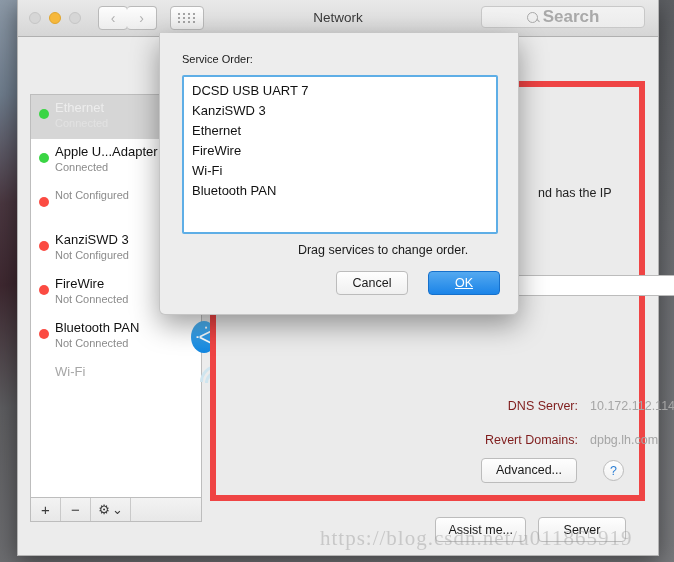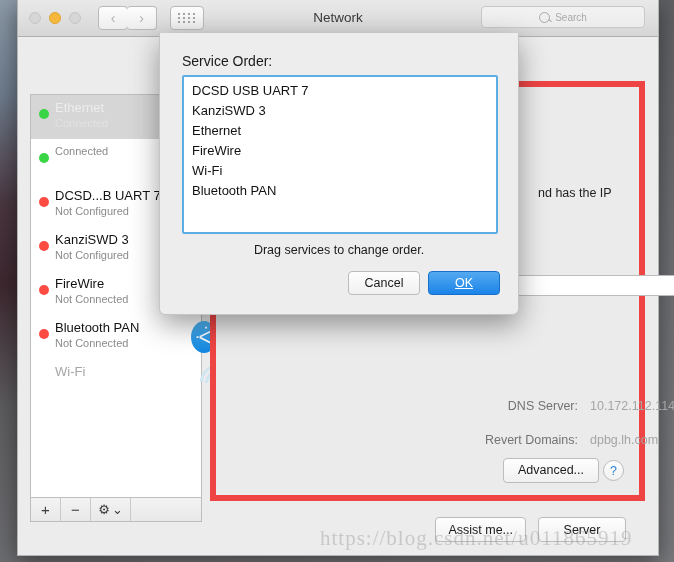--- a/index.html
+++ b/index.html
@@ -66,21 +66,21 @@
   #win-title {
     position: absolute; left: 0; top: 10px; width: 100%;
     text-align: center; font-size: 13.5px; color: #3a3a3a;
   }
 
   #search-field {
     position: absolute; right: 13px; top: 6px; width: 164px; height: 22px;
     background: linear-gradient(180deg,#f2f2f2,#ececec);
     border: 1px solid #c8c8c8; border-radius: 4px;
     display: flex; align-items: center; justify-content: center; gap: 5px;
-    color: #a9a9a9; font-size: 10px; box-sizing: border-box;
+    color: #a9a9a9; font-size: 17px; box-sizing: border-box; font-weight: bold;
   }
   .mag { width: 9px; height: 9px; border: 1.3px solid #a9a9a9; border-radius: 50%; position: relative; }
   .mag::after { content:""; position:absolute; width:4px; height:1.3px; background:#a9a9a9; transform: rotate(45deg); right:-3px; bottom:0px; }
 
   
   #content { position: absolute; left: 0; top: 37px; width: 100%; bottom: 0; }
 
   
   #sidebar {
     position: absolute; left: 12px; top: 57px; width: 172px; height: 404px;
@@ -147,28 +147,28 @@
   #detail-note {
     position: absolute; left: 322px; top: 99px;
     font-size: 12.5px; color: #222; white-space: nowrap;
   }
   #detail-combo {
     position: absolute; left: 288px; top: 188px; width: 318px; height: 21px;
     background: #fff; border: 1px solid #bcbcbc; border-radius: 3px;
     box-sizing: border-box;
   }
   .field-row { position: absolute; font-size: 12.5px; white-space: nowrap; }
-  .field-label { color: #737373; text-align: right; position: absolute; right: 0; }
+  .field-label { color: #7f1d1d; text-align: right; position: absolute; right: 0; }
   .field-value { color: #a5a5a5; position: absolute; left: 0; }
   #row-dns    { left: 232px; top: 312px; width: 400px; height: 16px; }
   #row-search { left: 232px; top: 346px; width: 400px; height: 16px; }
   .lbl-box { position: absolute; left: 0; top: 0; width: 130px; }
   .val-box { position: absolute; left: 142px; top: 0; }
 
-  #advanced-row { position: absolute; right: 15px; bottom: 12px; display: flex; align-items: center; gap: 4px; }
+  #advanced-row { position: absolute; right: 15px; bottom: 12px; display: flex; align-items: center; gap: 26px; }
   .btn {
     background: linear-gradient(180deg,#fefefe,#f0f0f0);
     border: 1px solid #bcbcbc; border-radius: 4px;
     font-size: 12.5px; color: #1a1a1a;
     padding: 4px 14px 5px; box-sizing: border-box;
     display: inline-flex; align-items: center; justify-content: center;
   }
   .help-btn {
     width: 21px; height: 21px; border-radius: 50%;
     background: linear-gradient(180deg,#fefefe,#f1f1f1);
@@ -185,38 +185,38 @@
   #sheet {
     position: absolute; left: 141px; top: -4px; width: 360px; height: 282px;
     background: #ededed;
     border: 1px solid #c5c5c5; border-top: none;
     border-radius: 0 0 6px 6px;
     box-shadow: 0 10px 28px rgba(0,0,0,.38);
     box-sizing: border-box;
   }
   #sheet-title {
     position: absolute; left: 22px; top: 20px;
-    font-size: 14px; color: #1a1a1a;
+    font-size: 11px; color: #1a1a1a;
   }
   #order-list {
     position: absolute; left: 22px; top: 42px; width: 316px; height: 159px;
     background: #fff;
     border: 2px solid #5eaee6; border-radius: 2px;
     box-sizing: border-box; padding: 4px 0 16px 6px; overflow: hidden;
   }
   .order-item {
     font-size: 13px; color: #111; line-height: 20px; height: 20px;
     padding-left: 2px; white-space: nowrap;
   }
   #sheet-hint {
     position: absolute; left: 0; top: 210px; width: 100%;
-    text-align: center; font-size: 12.5px; color: #1a1a1a;
+    text-align: center; font-size: 12.5px; color: #1a1a1a; padding-left: 44px;
   }
   #sheet-buttons {
-    position: absolute; right: 18px; top: 238px; display: flex; gap: 8px;
+    position: absolute; right: 18px; top: 238px; display: flex; gap: 20px;
   }
   #sheet-buttons .btn { min-width: 72px; height: 24px; padding: 0 14px; }
   .btn.default {
     background: linear-gradient(180deg,#54a9f0,#1b84e8);
     border: 1px solid #1670cb; color: #fff; text-decoration: underline;
   }
 
   
   #watermark {
     position: absolute; left: 320px; top: 526px;
@@ -274,27 +274,27 @@
 
       <div class="svc selected">
         <span class="dot green"></span>
         <div class="svc-name">Ethernet</div>
         <div class="svc-sub">Connected</div>
         <span class="svc-arrow"></span>
       </div>
 
       <div class="svc">
         <span class="dot green"></span>
+        <div class="svc-name">Apple U...Adapter</div>
         <div class="svc-sub">Connected</div>
         <span class="svc-arrow"></span>
       </div>
 
       <div class="svc">
         <span class="dot red"></span>
-        <div class="svc-name">DCSD...B UART 7</div>
         <div class="svc-sub">Not Configured</div>
         <span class="svc-arrow"></span>
       </div>
 
       <div class="svc">
         <span class="dot red"></span>
         <div class="svc-name">KanziSWD 3</div>
         <div class="svc-sub">Not Configured</div>
         <span class="svc-arrow"></span>
       </div>

